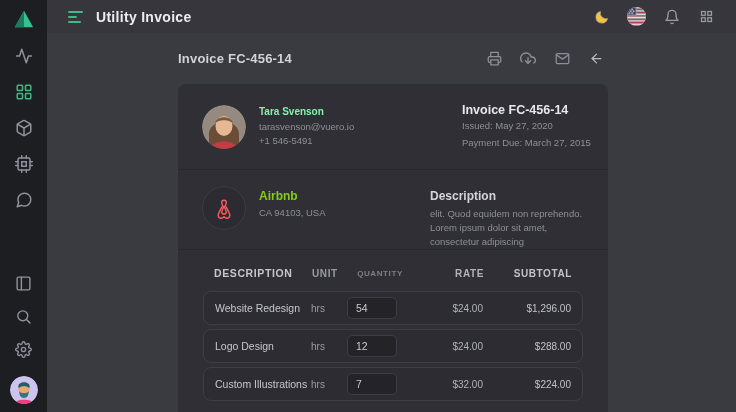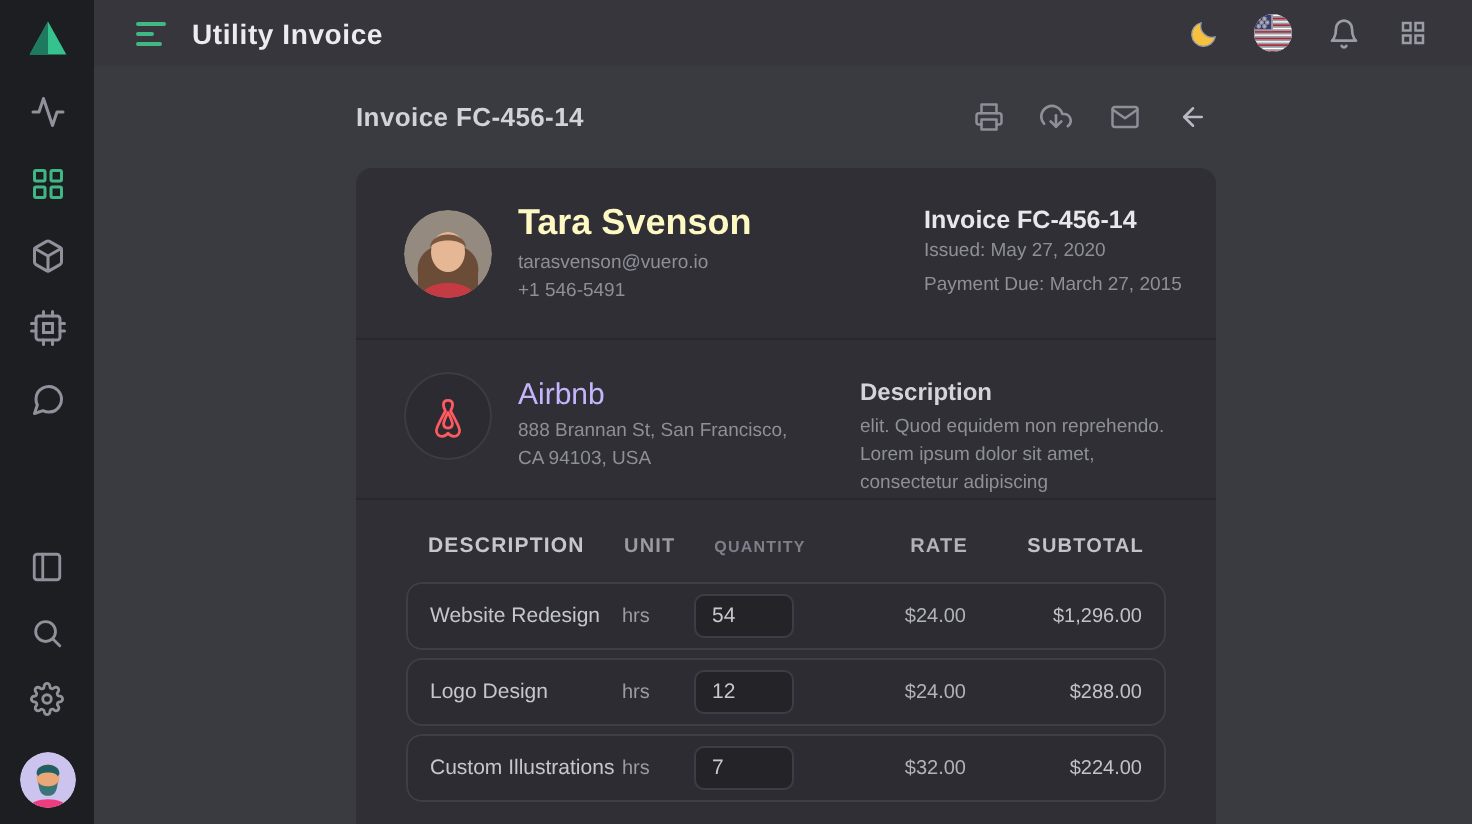--- a/index.html
+++ b/index.html
@@ -40,31 +40,31 @@
   .tool { width:16px; height:16px; display:flex; align-items:center; justify-content:center; cursor:pointer; }
   .tool svg { stroke:#8f8f99; }
   .tool.back svg { stroke:#b9b9c1; }
 
   
   .card { background:#2f2f35; border-radius:8px; padding-bottom:26px; }
   .card section { padding:0 24px; }
   .sec-party { height:86px; display:flex; align-items:center; border-bottom:1px solid #27272c; }
   .who { display:flex; align-items:center; gap:13px; }
   .photo { width:44px; height:44px; border-radius:50%; overflow:hidden; flex-shrink:0; }
-  .who-name { font-size:18px; font-weight:bold; color:#fef9c3; margin-bottom:3px; }
+  .who-name { font-size:10px; font-weight:bold; color:#86efac; margin-bottom:3px; }
   .muted { font-size:9.5px; color:#8f8f98; line-height:14px; }
   .inv-meta { margin-left:auto; width:122px; }
   .inv-no { font-size:12.5px; font-weight:bold; color:#e8e8ec; margin-bottom:2px; white-space:nowrap; }
   .inv-meta .muted { white-space:nowrap; }
   .inv-meta .due { margin-top:3px; }
 
   .sec-biz { padding-top:16px !important; padding-bottom:26px; display:flex; border-bottom:1px solid #27272c; }
   .biz-left { display:flex; gap:13px; width:228px; }
   .badge { width:44px; height:44px; border-radius:50%; border:1px solid #3c3c44; background:#2b2b31; display:flex; align-items:center; justify-content:center; flex-shrink:0; }
-  .biz-name { font-size:15px; font-weight:normal; color:#c4b5fd; margin-top:3px; margin-bottom:3px; }
+  .biz-name { font-size:12px; font-weight:bold; color:#84cc16; margin-top:3px; margin-bottom:3px; }
   .desc-col { flex:1; padding-top:3px; }
   .desc-title { font-size:12px; font-weight:bold; color:#d4d4da; margin-bottom:4px; }
 
   .sec-items { padding:0 !important; }
   .thead { display:flex; align-items:center; margin:0 25px; padding:17px 11px 12px; }
   .th { font-size:8px; font-weight:bold; letter-spacing:.6px; color:#7f7f89; }
   .rows { margin:0 25px; display:flex; flex-direction:column; gap:4px; }
   .row { height:34px; border:1px solid #3e3e46; border-radius:8px; background:#2c2c32; display:flex; align-items:center; padding:0 11px; }
   .c-desc { flex:1; font-size:10.5px; color:#c6c6cd; }
   .c-unit { width:36px; font-size:10px; color:#9a9aa3; }
@@ -297,21 +297,20 @@
           <section class="sec-biz">
             <div class="biz-left">
               <span class="badge">
                 <svg width="24" height="24" viewBox="0 0 24 24" fill="none" stroke="#ff5a5f" stroke-width="1.4" stroke-linejoin="round">
                   <path d="M12 4.2c-1.4 0-2.3.9-2.3 2.2 0 .8.3 1.7 1 3.1-2.2 4.2-4.5 7.7-4.5 9.8 0 1.7 1.2 2.9 2.9 2.9 1.2 0 2.1-.6 2.9-1.6.8 1 1.7 1.6 2.9 1.6 1.7 0 2.9-1.2 2.9-2.9 0-2.1-2.3-5.6-4.5-9.8.7-1.4 1-2.3 1-3.1 0-1.3-.9-2.2-2.3-2.2z"></path>
                   <path d="M12 10.2c1.3 2.6 2.2 4.4 2.2 5.7 0 1.3-.9 2.1-2.2 2.1s-2.2-.8-2.2-2.1c0-1.3.9-3.1 2.2-5.7z"></path>
                 </svg>
               </span>
               <div>
                 <div class="biz-name">Airbnb</div>
-                <div class="muted">888 Brannan St, San Francisco,</div>
                 <div class="muted">CA 94103, USA</div>
               </div>
             </div>
             <div class="desc-col">
               <div class="desc-title">Description</div>
               <div class="muted">elit. Quod equidem non reprehendo.</div>
               <div class="muted">Lorem ipsum dolor sit amet, consectetur adipiscing</div>
             </div>
           </section>
 

